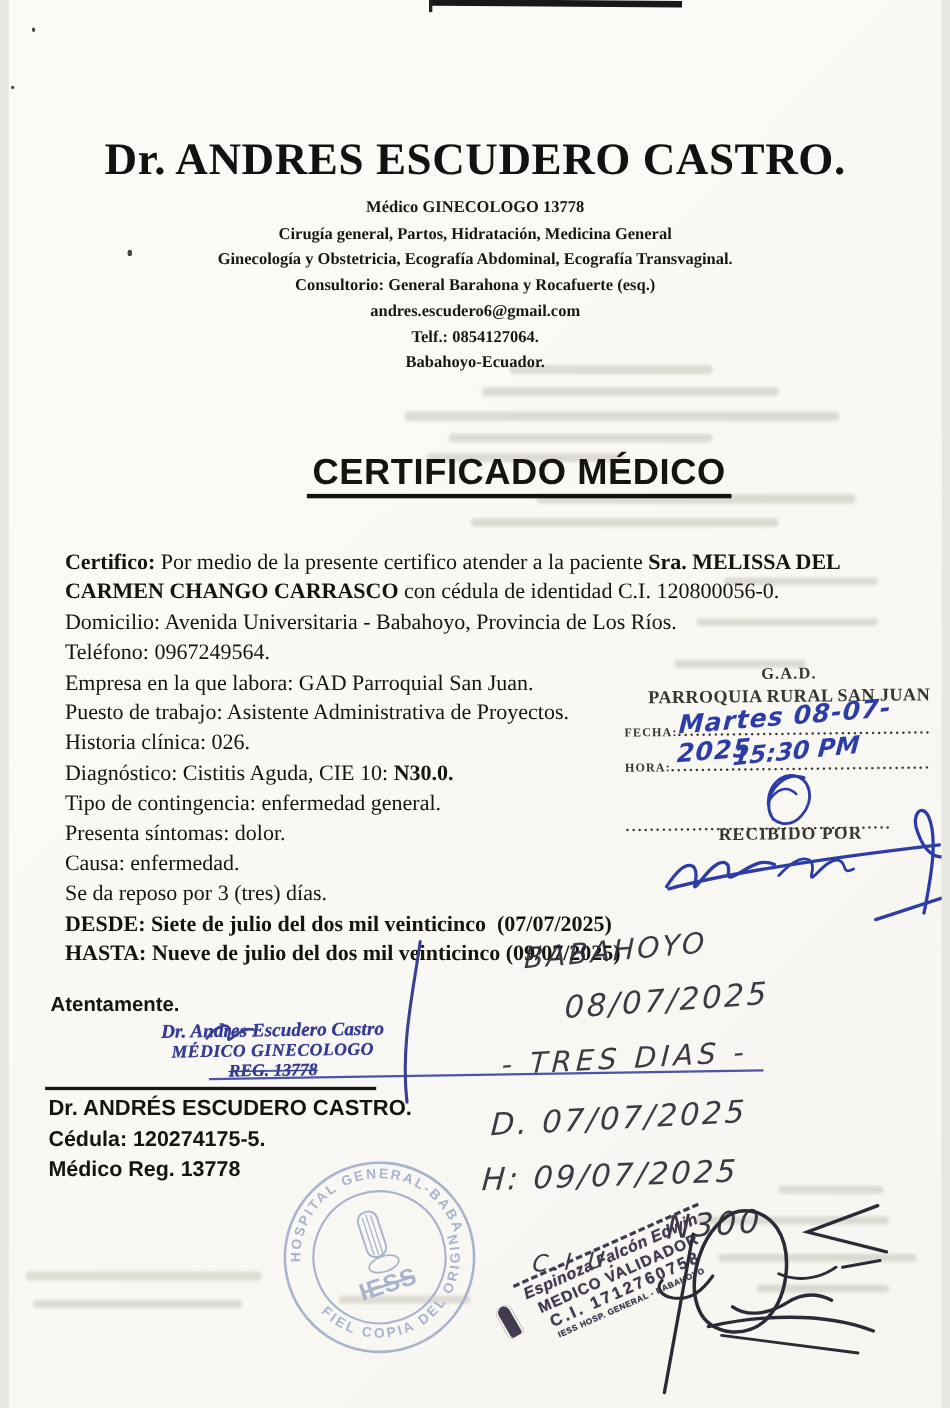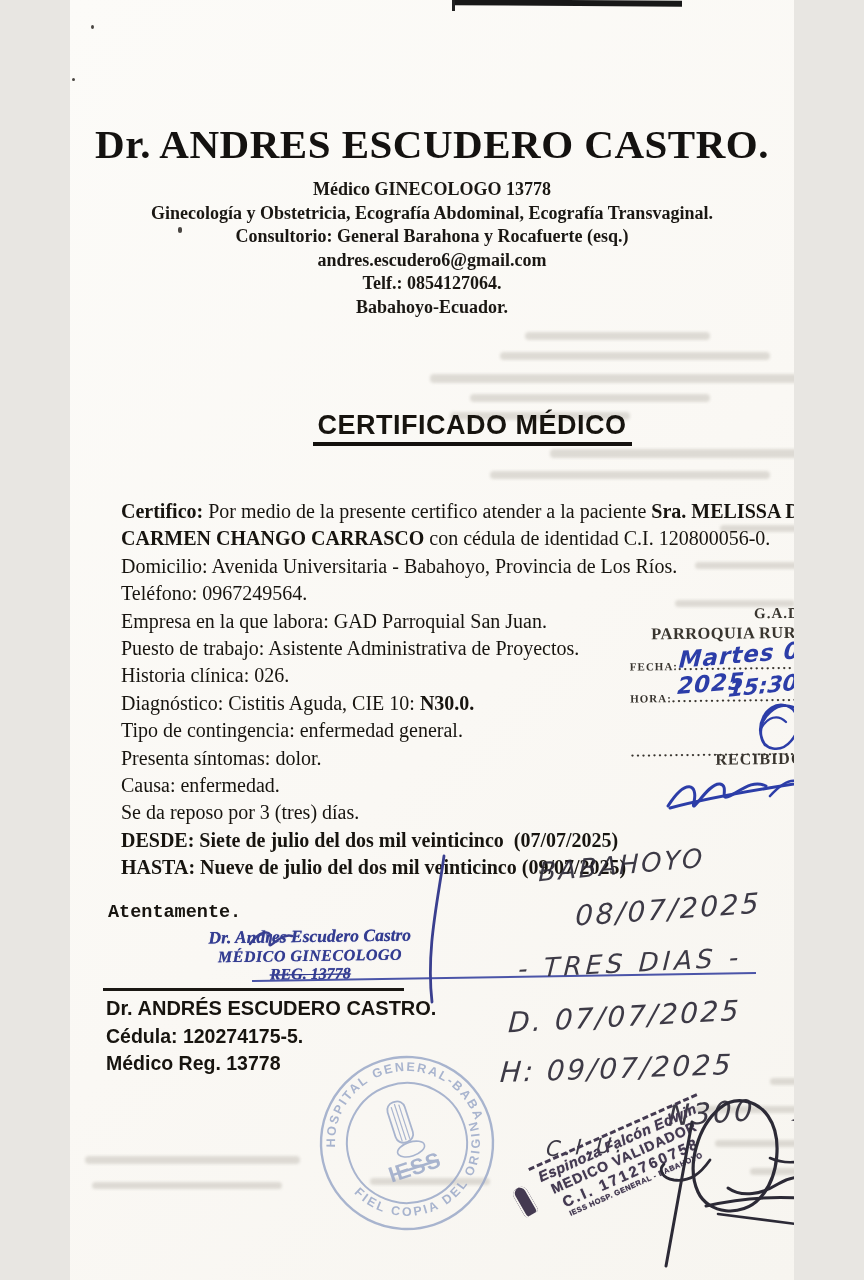--- a/index.html
+++ b/index.html
@@ -1,52 +1,52 @@
 <!DOCTYPE html>
 <html><head>
 <meta charset="utf-8">
 <style>
   html,body{margin:0;padding:0;background:#e8e6e2;}
   .page{
-    position:relative;width:724px;height:1280px;margin:0 auto;
+    position:relative;width:848px;height:1280px;margin:0 auto;
     background:linear-gradient(135deg,#fcfbf8 0%,#faf8f4 55%,#f7f5f0 100%);
     overflow:hidden;color:#17140f;
     font-family:"Liberation Serif", serif;
   }
   
   .scan-band{position:absolute;left:383px;top:0;width:229px;height:6px;background:#181818;transform:rotate(.4deg);}
   .scan-tick{position:absolute;left:382px;top:0;width:3px;height:11px;background:#222;}
   .speck{position:absolute;background:#4a4642;border-radius:50%;}
   .ghost{position:absolute;background:#b7b2a9;opacity:.42;border-radius:4px;filter:blur(1.6px);}
   
   .letterhead{position:absolute;left:0;top:120px;width:100%;text-align:center;}
   .letterhead h1{margin:0 0 10px 0;font-size:41px;font-weight:bold;letter-spacing:.5px;color:#141210;}
-  .letterhead .sub{font-weight:bold;font-size:18px;line-height:23.5px;color:#1a1713;}
+  .letterhead .sub{font-weight:bold;font-size:15px;line-height:23.5px;color:#1a1713;}
   
   .dateline{position:absolute;left:38px;top:360px;font-family:"Liberation Sans",sans-serif;font-weight:bold;font-size:19px;}
   .title-row{position:absolute;left:0;top:410px;width:100%;text-align:center;}
   .title-row span{position:relative;left:40px;display:inline-block;font-family:"Liberation Sans",sans-serif;
-    font-weight:bold;font-size:27px;letter-spacing:.5px;border-bottom:4px solid #14110e;padding:0 5px 1px 5px;}
+    font-weight:bold;font-size:33px;letter-spacing:.5px;border-bottom:4px solid #14110e;padding:0 5px 1px 5px;}
   
   .body{position:absolute;left:51px;top:498px;width:792px;font-size:20px;line-height:27.4px;}
   .body div{white-space:pre-wrap;}
   .b{font-weight:bold;}
   
   .gad{position:absolute;left:560px;top:605px;width:300px;color:#39352f;transform:rotate(-.6deg);}
   .gad .l1{text-align:center;font-weight:bold;font-size:15px;letter-spacing:1px;}
   .gad .l2{text-align:center;font-weight:bold;font-size:16.5px;letter-spacing:.4px;margin-top:1px;}
   .gad .row{font-size:11px;letter-spacing:1px;font-weight:bold;margin-top:14px;white-space:nowrap;overflow:hidden;}
   .gad .dots{font-size:14px;font-weight:bold;letter-spacing:2px;}
   .gad .recv{ text-align:center;font-weight:bold;font-size:16px;letter-spacing:1px;margin-top:-9px;}
   .hw{font-family:"DejaVu Sans",sans-serif;font-style:italic;}
   .hw-blue{color:#2c3da8;}
   .fecha-hw{position:absolute;left:48px;top:32px;font-size:23px;letter-spacing:1px;transform:rotate(-4deg) skewX(-8deg);font-weight:bold;}
   .hora-hw{position:absolute;left:98px;top:66px;font-size:22px;transform:rotate(-5deg) skewX(-10deg);font-weight:bold;}
   
-  .atentamente{position:absolute;left:38px;top:902px;font-family:Liberation Mono, monospace;font-weight:bold;font-size:18.5px;}
+  .atentamente{position:absolute;left:38px;top:902px;font-family:Liberation Sans, sans-serif;font-weight:bold;font-size:18.5px;}
   .doc-stamp{position:absolute;left:90px;top:926px;width:300px;text-align:center;color:#333c90;
     font-style:italic;font-weight:bold;transform:rotate(-.8deg);text-shadow:0 0 .7px #4d55a5;}
   .doc-stamp .s1{font-size:17.5px;}
   .doc-stamp .s2{font-size:16px;letter-spacing:.5px;}
   .doc-stamp .s3{font-size:16px;text-decoration:line-through;}
   .sig-rule{position:absolute;left:33px;top:988px;width:301px;height:3px;background:#1b1814;}
   .blue-rule{position:absolute;left:182px;top:976px;width:504px;height:2px;background:#3743a0;transform:rotate(-.9deg);opacity:.9;}
   .doc-block{position:absolute;left:36px;top:997px;font-family:"Liberation Sans",sans-serif;font-weight:bold;}
   .doc-block .n{font-size:20px;}
   .doc-block .c{font-size:19.5px;margin-top:5px;}
@@ -99,20 +99,21 @@
     <div class="ghost" style="left:645px;top:1140px;width:180px;height:7px;"></div>
     <div class="ghost" style="left:680px;top:1168px;width:120px;height:7px;"></div>
     <div class="ghost" style="left:15px;top:1156px;width:215px;height:8px;"></div>
     <div class="ghost" style="left:22px;top:1182px;width:190px;height:7px;"></div>
     <div class="ghost" style="left:300px;top:1178px;width:120px;height:7px;"></div>
   </div>
 
   <div class="letterhead">
     <h1>Dr. ANDRES ESCUDERO CASTRO.</h1>
     <div class="sub">Médico GINECOLOGO 13778</div>
+    <div class="sub">Cirugía general, Partos, Hidratación, Medicina General</div>
     <div class="sub">Ginecología y Obstetricia, Ecografía Abdominal, Ecografía Transvaginal.</div>
     <div class="sub">Consultorio: General Barahona y Rocafuerte (esq.)</div>
     <div class="sub">andres.escudero6@gmail.com</div>
     <div class="sub">Telf.: 0854127064.</div>
     <div class="sub">Babahoyo-Ecuador.</div>
   </div>
 
   <div class="title-row">
     <span>CERTIFICADO MÉDICO</span>
   </div>

